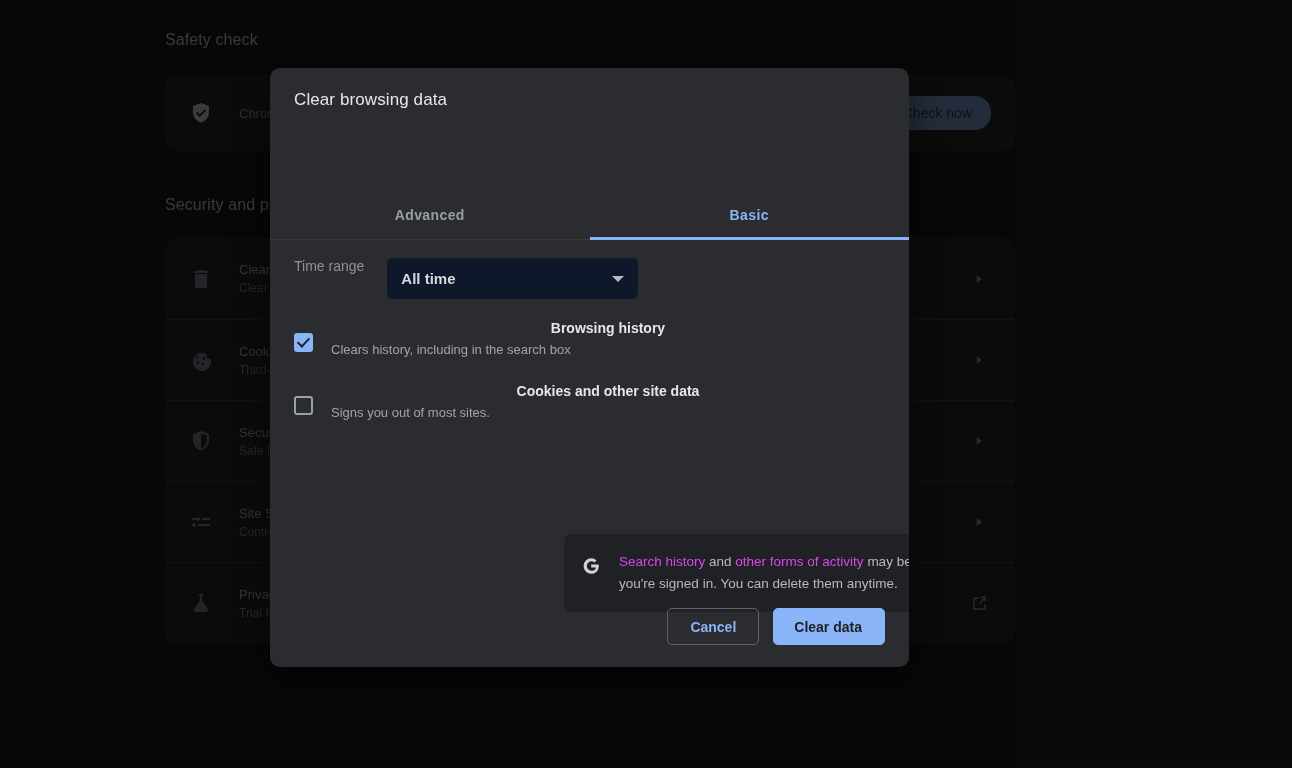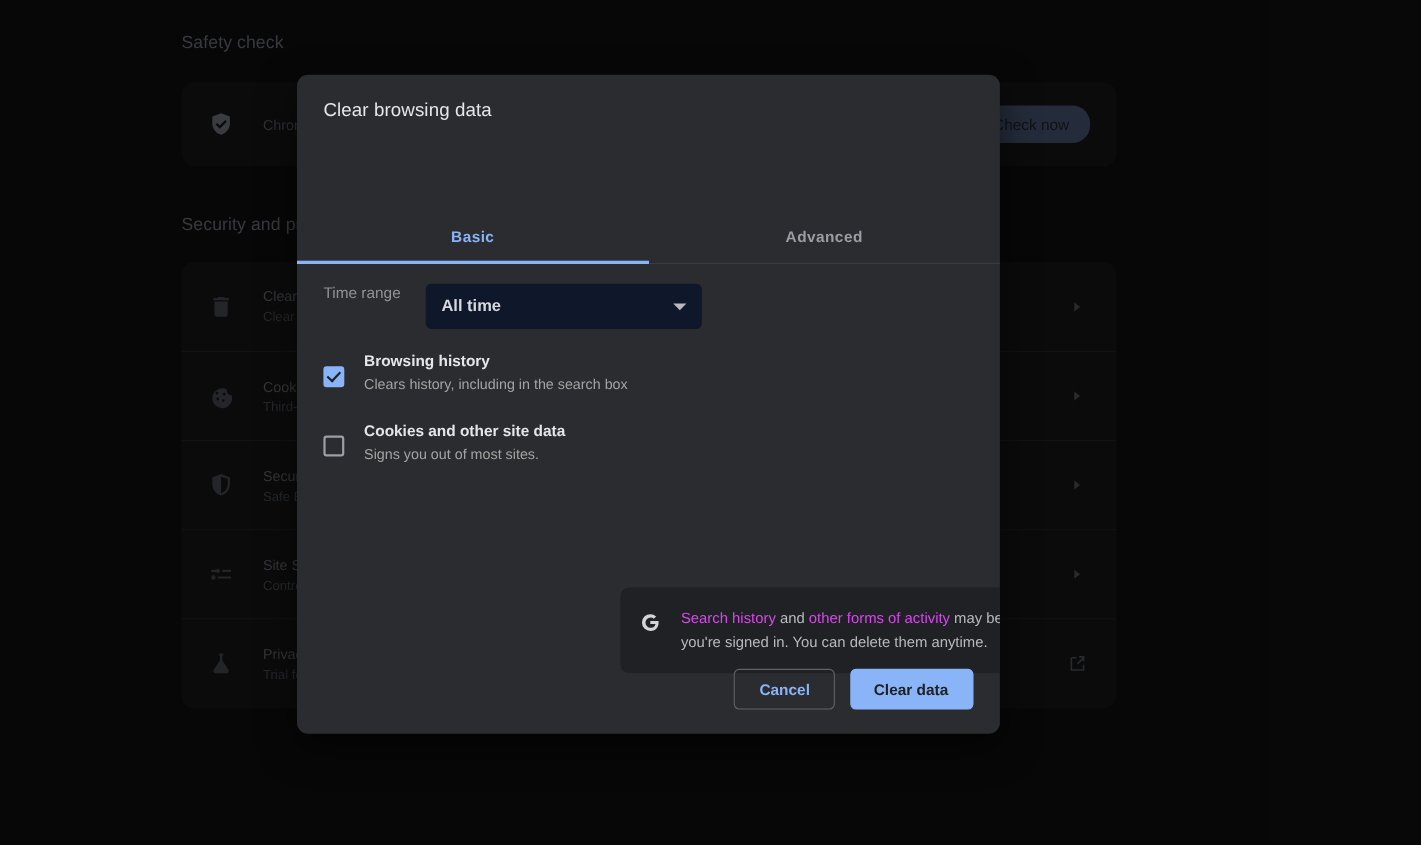--- a/index.html
+++ b/index.html
@@ -243,20 +243,21 @@
     border: solid #202124;
     border-width: 0 2px 2px 0;
     transform: rotate(43deg);
   }
   .option-body { flex: 1; }
   .option-title {
     font-size: 14px;
     color: #e5e6e8;
     font-weight: bold;
     margin-bottom: 6px;
+    text-align: center;
   }
   .option-desc {
     font-size: 13px;
     color: #a3a3a3;
   }
 
   #google-note {
     position: absolute;
     left: 294px;
     top: 466px;
@@ -425,22 +426,22 @@
   </div>
 </div>
 
 <div id="scrim"></div>
 
 <div id="dialog">
 
   <div id="dialog-title">Clear browsing data</div>
 
   <div id="tabs">
+    <button class="tab">Advanced</button>
     <button class="tab active">Basic</button>
-    <button class="tab">Advanced</button>
   </div>
 
   <div id="timerange-row">
     <span id="timerange-label">Time range</span>
     <div id="timerange-select">
       <span id="timerange-value">All time</span>
       <span class="caret"></span>
     </div>
   </div>
 

